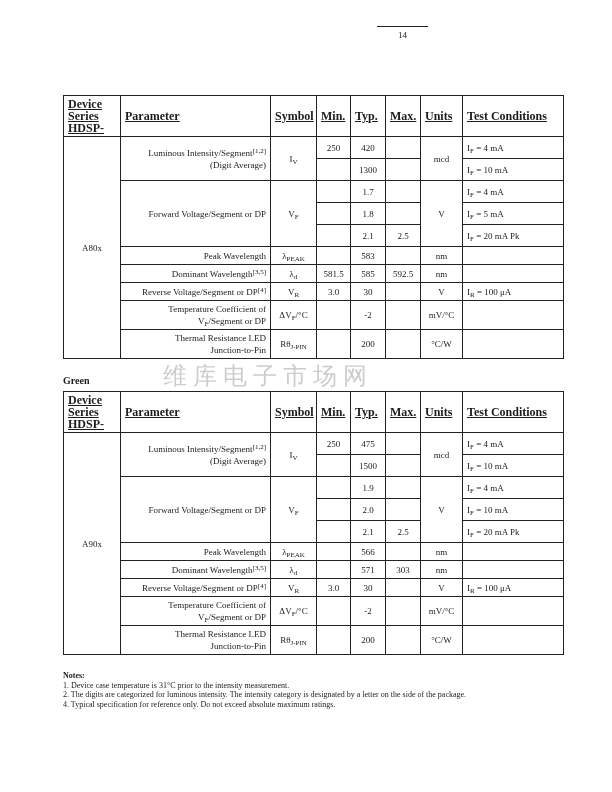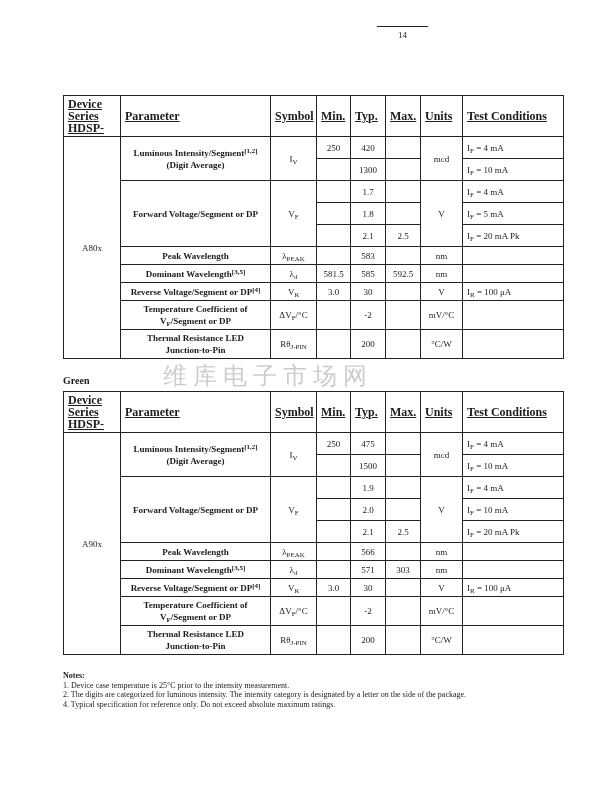--- a/index.html
+++ b/index.html
@@ -24,21 +24,21 @@
     border:1px solid #222; padding:2px 4px; line-height:12px;
     overflow:hidden; vertical-align:middle;
   }
   table.spec thead th {
     font-weight:bold; text-align:left; height:40px; font-size:12px;text-decoration:underline;
   }
   th.dev-h { text-align:left; }
   .c-dev{width:57px}.c-par{width:150px}.c-sym{width:46px}.c-min{width:34px}
   .c-typ{width:35px}.c-max{width:35px}.c-uni{width:42px}.c-tc{width:101px}
   td.ctr { text-align:center; }
-  td.par { text-align:center; padding-left:5px;font-weight:bold; }
+  td.par { text-align:right; padding-left:5px; }
   td.tc  { text-align:left; padding-left:5px; }
   td.dev { text-align:center; }
   tr.h22>td { height:22px; }
   tr.h18>td { height:18px; }
   tr.h29>td { height:29px; }
   sub, sup { font-size:7px; line-height:0; }
   sub { vertical-align:-2px; }
   sup { vertical-align:3px; }
   .watermark {
     position:absolute; left:163px; top:360px; z-index:5;
@@ -277,19 +277,19 @@
           <td class="ctr">200</td>
           <td class="ctr"></td>
           <td class="ctr">°C/W</td>
           <td class="tc"></td>
         </tr>
       </tbody>
     </table>
 
     <div class="notes">
       <div class="notes-title">Notes:</div>
-      <div class="note">1. Device case temperature is 25°C prior to the intensity measurement.</div>
+      <div class="note">1. Device case temperature is 31°C prior to the intensity measurement.</div>
       <div class="note">2. The digits are categorized for luminous intensity. The intensity category is designated by a letter on the side of the package.</div>
       <div class="note">4. Typical specification for reference only. Do not exceed absolute maximum ratings.</div>
     </div>
 
   </div>
 </div>
 
 </body></html>

